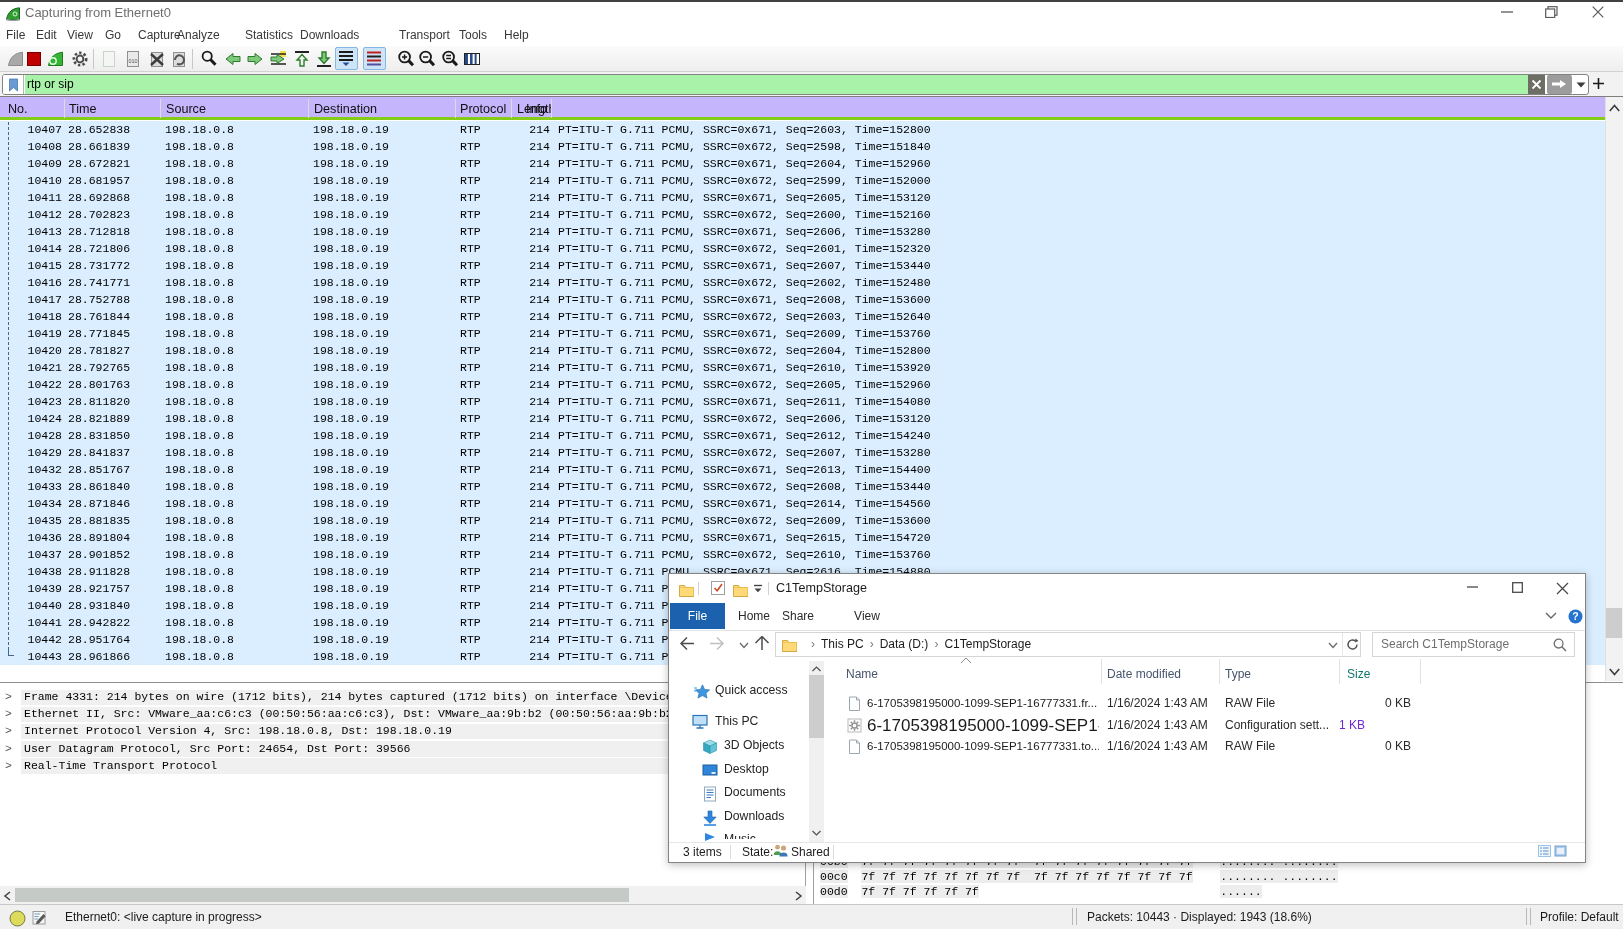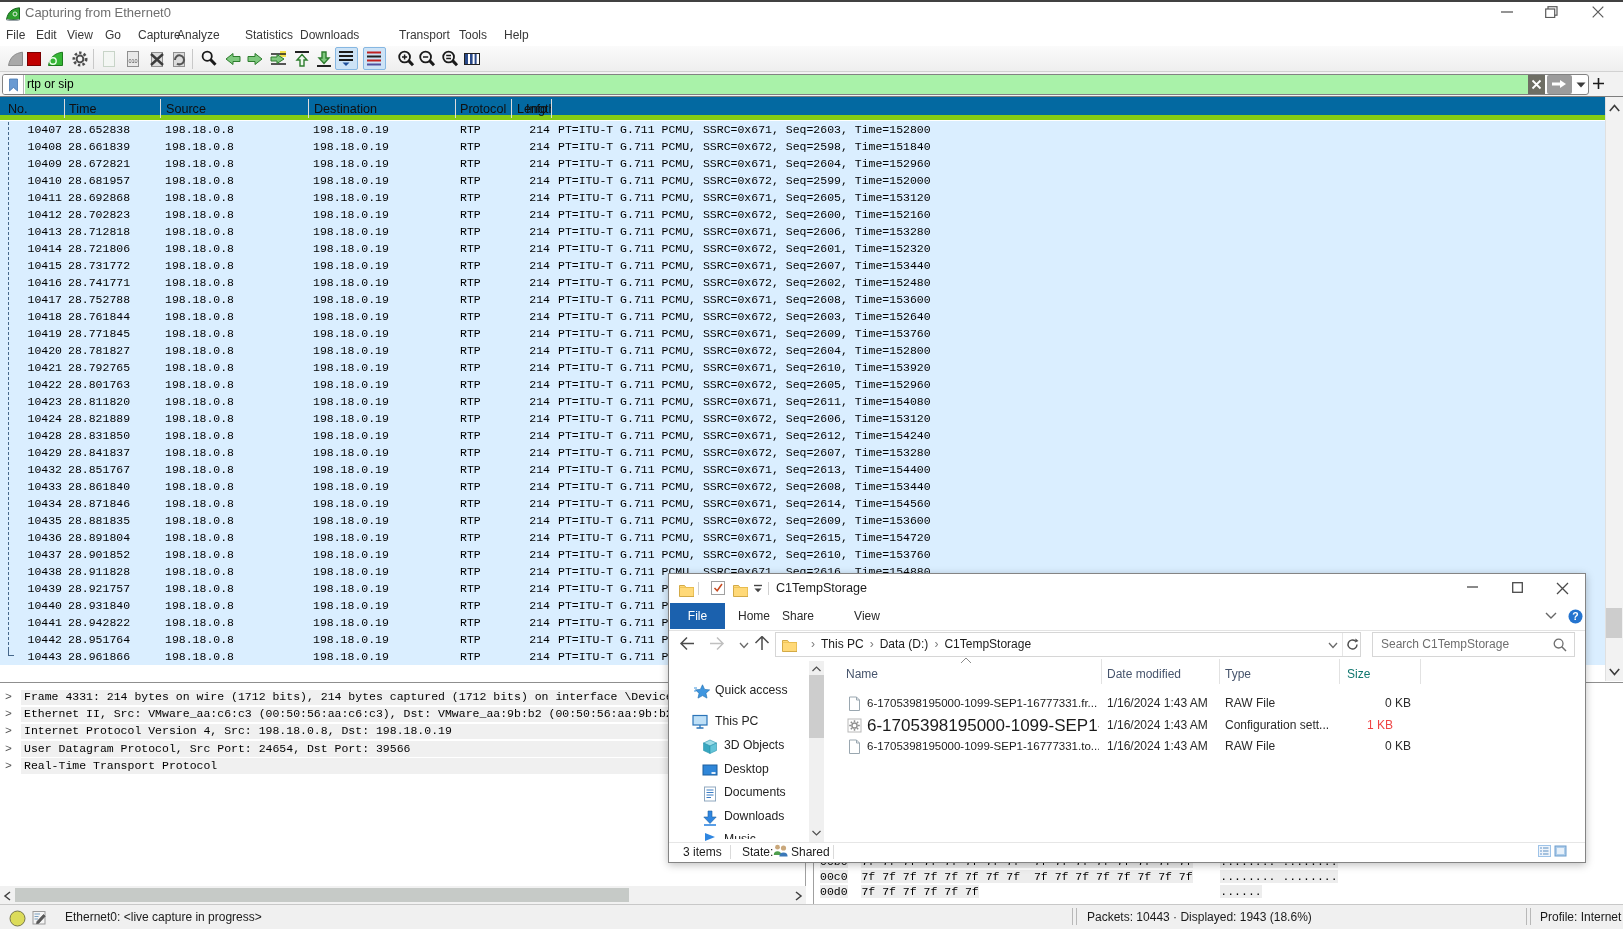--- a/index.html
+++ b/index.html
@@ -148,21 +148,21 @@
       <svg class="ab" style="left:1548px;top:4.5px" width="17" height="10" viewBox="0 0 17 10">
         <path d="M1 3.5 H9 V1 L15 5 L9 9 V6.5 H1 Z" fill="#fff"></path>
       </svg>
       <svg class="ab" style="left:1573px;top:7.5px" width="10" height="6" viewBox="0 0 10 6">
         <path d="M0.5 0.5 H9.5 L5 5.5 Z" fill="#3c3c3c"></path>
       </svg>
     </div>
     <svg class="ab" style="left:1592px;top:77px" width="13" height="13" viewBox="0 0 13 13">
       <path d="M6.5 1 V12 M1 6.5 H12" stroke="#1a1a1a" stroke-width="1.6"></path>
     </svg>
-    <div class="ab" style="left:0;top:96px;width:1623px;height:24px;background:#0369a1;border-top:1px solid #7e7e7e;border-bottom:5px solid #84cc16">
+    <div class="ab" style="left:0;top:96px;width:1623px;height:24px;background:#c4b5fd;border-top:1px solid #7e7e7e;border-bottom:3px solid #84cc16">
       <span class="hdrtxt" style="left:8px;">No.</span>
       <span class="hdrtxt" style="left:69px;">Time</span>
       <span class="hdrtxt" style="left:166px;">Source</span>
       <span class="hdrtxt" style="left:314px;">Destination</span>
       <span class="hdrtxt" style="left:460px;">Protocol</span>
       <span class="hdrtxt" style="left:517px;width:34px;overflow:hidden;">Length</span>
       <span class="hdrtxt" style="left:526px;">Info</span>
       <div class="ab" style="left:64px;top:2px;width:1px;height:19px;background:#dcdcdc"></div>
       <div class="ab" style="left:160px;top:2px;width:1px;height:19px;background:#dcdcdc"></div>
       <div class="ab" style="left:308px;top:2px;width:1px;height:19px;background:#dcdcdc"></div>
@@ -434,21 +434,21 @@
       <rect x="1" y="1.5" width="12" height="12.5" fill="#f4f4f4" stroke="#9a9a9a"></rect>
       <path d="M2.5 4 H8 M2.5 6.5 H6.5 M2.5 9 H6" stroke="#7aa0c0" stroke-width="1"></path>
       <path d="M5 11.5 L11.5 4.5 L13.2 6.2 L6.8 13.2 L4.5 13.6 Z" fill="#5a5a5a" stroke="#3a3a3a" stroke-width="0.6"></path>
     </svg>
     <div class="ab" style="left:65px;top:905px;height:24px;line-height:24px;font-size:12px;color:#1a1a1a">Ethernet0: &lt;live capture in progress&gt;</div>
     <div class="ab" style="left:1072px;top:908px;width:1px;height:17px;background:#b8b8b8"></div>
     <div class="ab" style="left:1076px;top:908px;width:1px;height:17px;background:#b8b8b8"></div>
     <div class="ab" style="left:1087px;top:905px;height:24px;line-height:24px;font-size:12px;color:#1a1a1a">Packets: 10443 · Displayed: 1943 (18.6%)</div>
     <div class="ab" style="left:1526px;top:908px;width:1px;height:17px;background:#b8b8b8"></div>
     <div class="ab" style="left:1530px;top:908px;width:1px;height:17px;background:#b8b8b8"></div>
-    <div class="ab" style="left:1540px;top:905px;height:24px;line-height:24px;font-size:12px;color:#1a1a1a">Profile: Internet</div>
+    <div class="ab" style="left:1540px;top:905px;height:24px;line-height:24px;font-size:12px;color:#1a1a1a">Profile: Default</div>
     <div class="ab" style="left:1605px;top:97px;width:18px;height:584px;background:#f2f2f2;border-left:1px solid #e0e0e0"></div>
     <svg class="ab" style="left:1609px;top:104px" width="11" height="8" viewBox="0 0 11 8">
       <path d="M0.8 7 L5.5 1.5 L10.2 7" fill="none" stroke="#3c3c3c" stroke-width="1.6"></path>
     </svg>
     <div class="ab" style="left:1606px;top:608px;width:16px;height:30px;background:#cdcdcd"></div>
     <svg class="ab" style="left:1609px;top:668px" width="11" height="8" viewBox="0 0 11 8">
       <path d="M0.8 1 L5.5 6.5 L10.2 1" fill="none" stroke="#3c3c3c" stroke-width="1.6"></path>
     </svg>
     <div class="ab" style="left:668px;top:573px;width:918px;height:290px;box-sizing:border-box;background:#fff;border:1px solid #848484;box-shadow:0 2px 8px rgba(0,0,0,0.25)">
       <svg class="ab" style="left:9px;top:7px" width="16" height="17" viewBox="0 0 16 17">
@@ -589,21 +589,21 @@
       <svg class="ab" style="left:178px;top:144px" width="15" height="16" viewBox="0 0 15 16">
         <rect x="1" y="1" width="13" height="13" fill="#fff" stroke="#b8b8b8"></rect>
         <g stroke="#909090" stroke-width="1.5">
           <path d="M7.5 2.2 V4 M7.5 11 V12.8 M2.2 7.5 H4 M11 7.5 H12.8 M3.8 3.8 L5 5 M10 10 L11.2 11.2 M11.2 3.8 L10 5 M5 10 L3.8 11.2"></path>
         </g>
         <circle cx="7.5" cy="7.5" r="2.6" fill="none" stroke="#909090" stroke-width="1.5"></circle>
       </svg>
       <div class="ab exp" style="left:198px;top:142px;line-height:19px;font-size:17px;width:232px;overflow:hidden">6-1705398195000-1099-SEP1-16777331</div>
       <div class="ab exp" style="left:438px;top:142px;line-height:19px;color:#2a2a2a">1/16/2024 1:43 AM</div>
       <div class="ab exp" style="left:556px;top:142px;line-height:19px;color:#2a2a2a">Configuration sett...</div>
-      <div class="ab exp" style="left:698px;top:142px;width:64px;text-align:left;line-height:19px;color:#ef4444">1 KB</div>
+      <div class="ab exp" style="left:651px;top:142px;width:64px;text-align:center;line-height:19px;color:#6d28d9">1 KB</div>
       <svg class="ab" style="left:178px;top:165px" width="15" height="16" viewBox="0 0 15 16">
         <path d="M2.5 1 h7 l3 3 v10.5 h-10 Z" fill="#fff" stroke="#9aa7b0"></path>
         <path d="M9.5 1 v3 h3" fill="none" stroke="#9aa7b0"></path>
       </svg>
       <div class="ab exp" style="left:198px;top:163px;line-height:19px;font-size:11.5px;width:232px;overflow:hidden">6-1705398195000-1099-SEP1-16777331.to...</div>
       <div class="ab exp" style="left:438px;top:163px;line-height:19px;color:#2a2a2a">1/16/2024 1:43 AM</div>
       <div class="ab exp" style="left:556px;top:163px;line-height:19px;color:#2a2a2a">RAW File</div>
       <div class="ab exp" style="left:678px;top:163px;width:64px;text-align:right;line-height:19px;color:#2a2a2a">0 KB</div>
       <div class="ab" style="left:0px;top:268px;width:916px;height:1px;background:#e6e6e6"></div>
       <div class="ab exp" style="left:14px;top:269px;line-height:19px">3 items</div>

